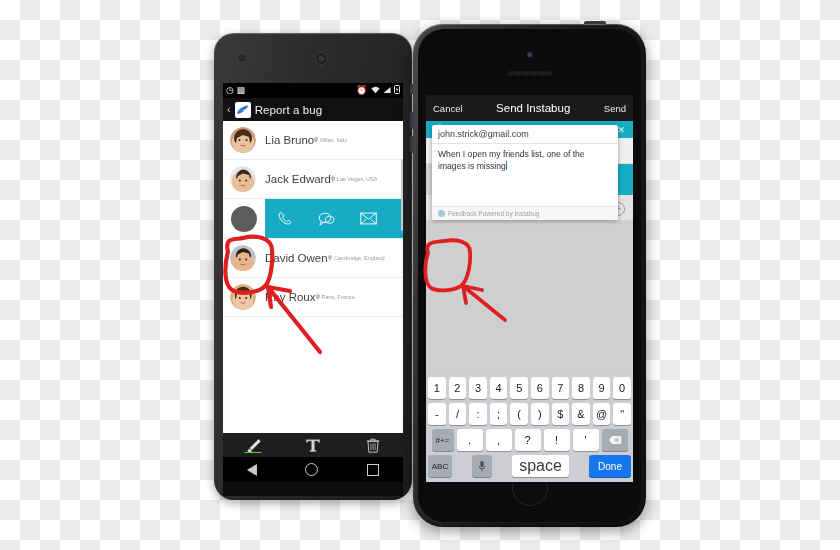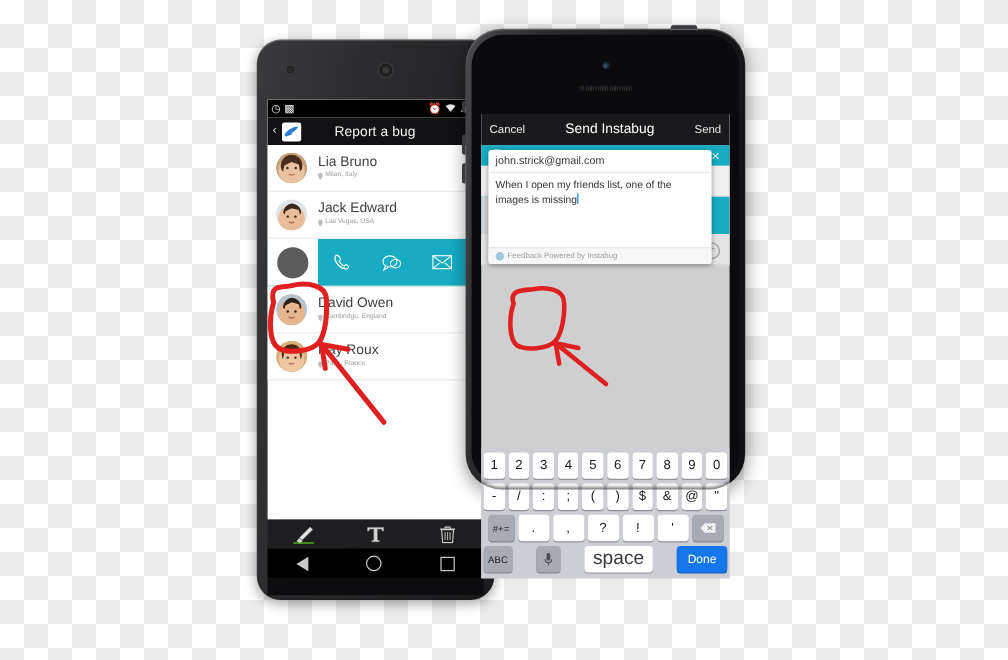--- a/index.html
+++ b/index.html
@@ -40,27 +40,27 @@
   }
   .and-status{height:15px;background:#000;display:flex;align-items:center;justify-content:space-between;
     padding:0 3px;box-sizing:border-box;}
   .st-left{display:flex;align-items:center;gap:3px;}
   .st-right{display:flex;align-items:center;gap:3px;}
   .st-ico{color:#e8e8e8;font-size:9px;line-height:1;display:inline-block;}
 
   .and-appbar{height:23px;background:#111113;display:flex;align-items:center;padding:0 4px;box-sizing:border-box;gap:4px;}
   .and-back{color:#cfcfcf;font-size:11px;line-height:1;}
   .bird-tile{width:16px;height:16px;background:#fff;border-radius:2px;position:relative;flex:0 0 auto;overflow:hidden;}
-  .and-title{color:#f2f2f2;font-size:11.5px;letter-spacing:.1px;margin-left:24px;}
+  .and-title{color:#f2f2f2;font-size:11.5px;letter-spacing:.1px;}
 
   .list{background:#fff;position:relative;}
   .row{height:39px;display:flex;align-items:center;padding:0 7px;box-sizing:border-box;
     border-bottom:1px solid #ececec;background:#fff;position:relative;}
   .avatar{width:26px;height:26px;border-radius:50%;flex:0 0 auto;margin-right:9px;position:relative;overflow:hidden;}
-  .rtext{display:flex;flex-direction:column;justify-content:center;min-width:0;}
+  .rtext{display:flex;flex-direction:row;justify-content:center;min-width:0;}
   .rname{font-size:11.5px;color:#3e3e3e;line-height:13px;white-space:nowrap;}
   .rloc{font-size:5.6px;color:#9a9a9a;line-height:9px;white-space:nowrap;display:flex;align-items:center;gap:2px;}
   .pin{display:inline-block;width:4px;height:6px;}
 
   .actionbar{height:39px;background:#17acc4;display:flex;align-items:center;
     border-bottom:1px solid #ececec;}
   .act-spacer{width:42px;flex:0 0 auto;background:#fff;height:100%;display:flex;align-items:center;justify-content:center;}
   .graydot{width:26px;height:26px;border-radius:50%;background:#5c5c5c;}
   .act-icons{flex:1;display:flex;align-items:center;justify-content:space-around;padding-right:14px;}
   .act-icons svg{display:block;}
@@ -75,21 +75,21 @@
   .nav-sq{width:10px;height:10px;border:1.4px solid #c9c9c9;}
   .nav-ci{width:11px;height:11px;border:1.4px solid #c9c9c9;border-radius:50%;}
   .nav-tr{width:0;height:0;border-top:6px solid transparent;border-bottom:6px solid transparent;border-right:10px solid #c9c9c9;}
 
   .and-chin{position:absolute;left:9px;top:449px;width:180px;height:14px;background:#0d0d0f;}
 
   .and-scrollbar{position:absolute;right:0px;top:38px;width:2px;height:72px;background:#cfcfcf;border-radius:1px;}
 
   
   .iphone{
-    position:absolute;left:388px;top:24px;width:233px;height:384px;
+    position:absolute;left:413px;top:24px;width:233px;height:503px;
     background:linear-gradient(100deg,#4a4a4e 0%,#2e2e31 20%,#1a1a1c 55%,#121214 100%);
     border-radius:30px;
     box-shadow:0 4px 14px rgba(0,0,0,.4);
   }
   .iphone::after{
     content:"";position:absolute;inset:0;border-radius:30px;
     box-shadow:inset 0 1px 1px rgba(255,255,255,.25), inset 0 -2px 3px rgba(0,0,0,.55),
                inset 2px 0 2px rgba(255,255,255,.07);
     pointer-events:none;
   }

